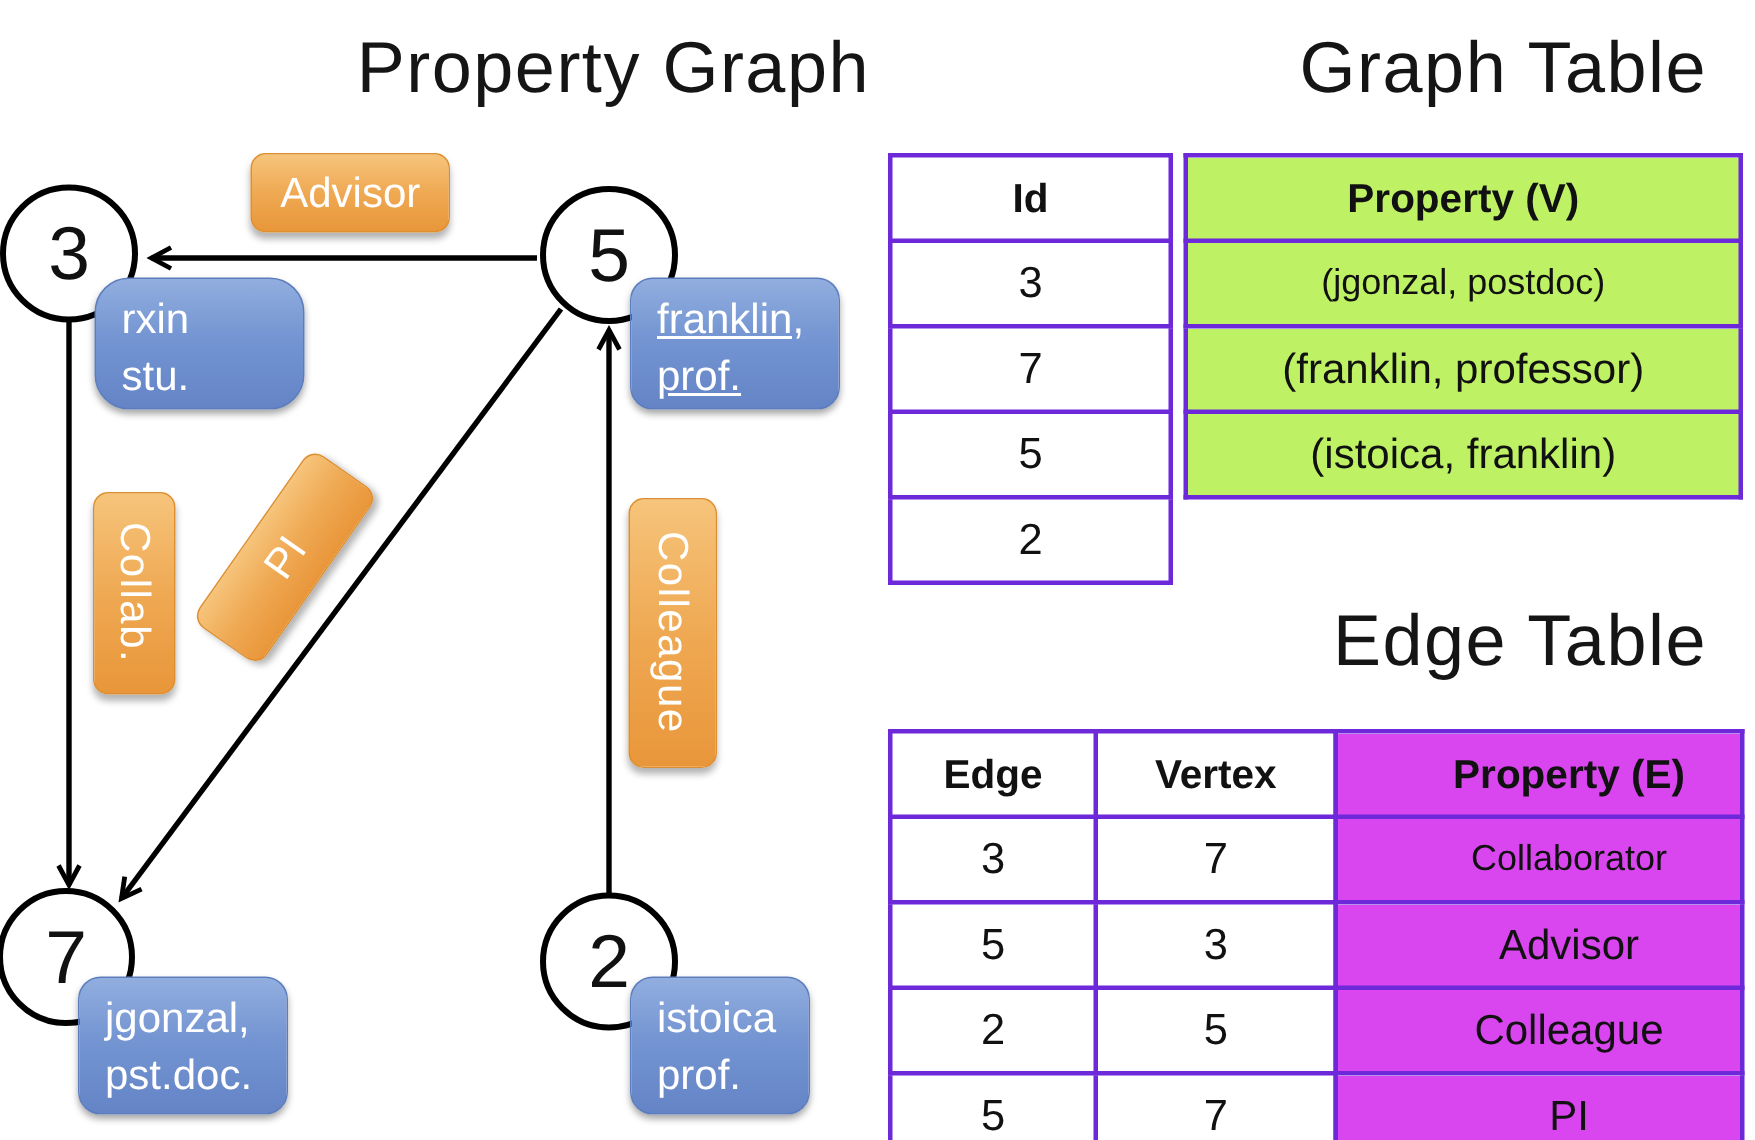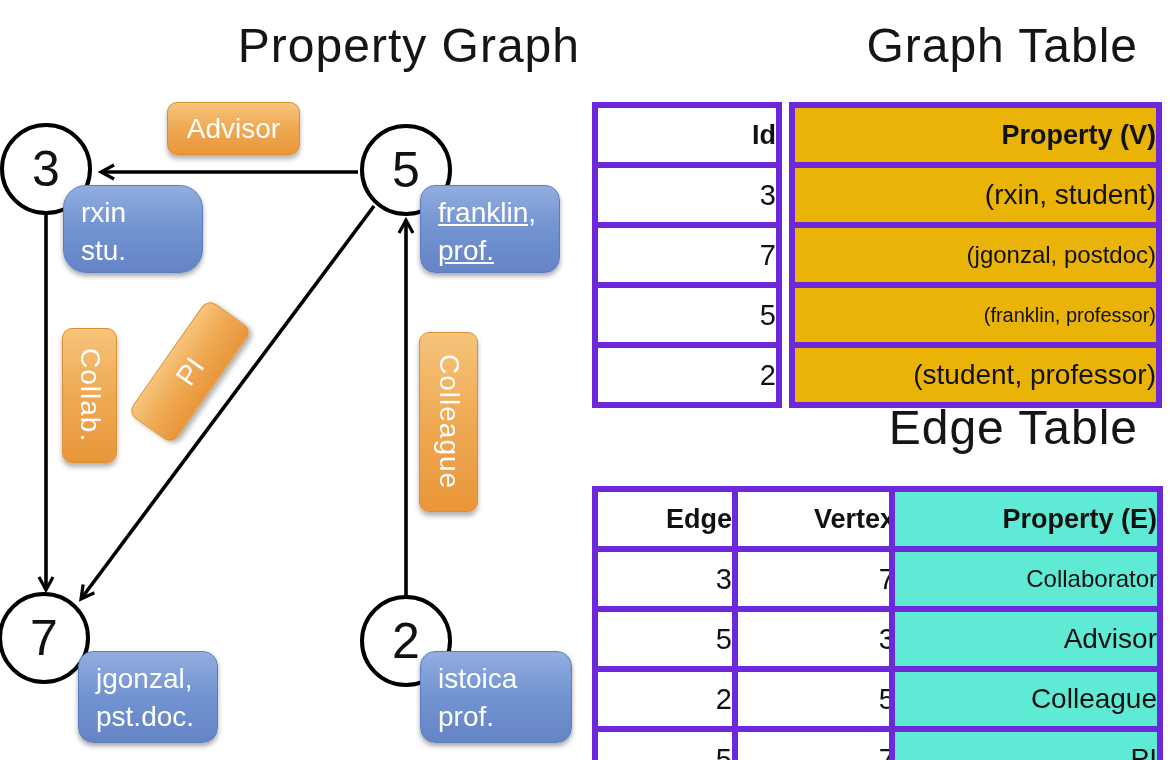--- a/index.html
+++ b/index.html
@@ -26,26 +26,26 @@
   .elabel{position:absolute;border-radius:10px;color:#fff;
           background:linear-gradient(180deg,#f6c47b 0%,#efa953 50%,#e9963a 100%);
           border:1px solid #dd8f2f;
           box-shadow:0 4px 5px rgba(0,0,0,.30);
           display:flex;align-items:center;justify-content:center;
           font-size:28px;font-weight:300;box-sizing:border-box;}
   .elabel .vtext{writing-mode:vertical-rl;text-orientation:mixed;letter-spacing:1px;}
 
   
   table{position:absolute;border-collapse:collapse;table-layout:fixed;}
-  th,td{border:6px solid #6d28d9;height:54px;text-align:right;vertical-align:middle;
+  th,td{border:3px solid #6d28d9;height:54px;text-align:center;vertical-align:middle;
         padding:0;color:#111;overflow:hidden;white-space:nowrap;}
   th{font-size:27px;font-weight:bold;}
   td{font-size:29px;font-weight:300;}
-  .vfill{background:#eab308;}
-  .efill{background:#5eead4;padding-left:40px;}
+  .vfill{background:#bef264;}
+  .efill{background:#d946ef;padding-left:40px;}
 </style>
 </head>
 <body>
 
 <div id="stage">
 
   <div class="title" style="left:0;top:18px;width:580px;">Property Graph</div>
   <div class="title" style="left:558px;top:18px;width:580px;">Graph Table</div>
   <div class="title" style="left:558px;top:400px;width:580px;">Edge Table</div>
 
@@ -75,25 +75,25 @@
     </div>
 
   <div class="vlabel" style="left:63px;top:185px;width:140px;height:88px;border-radius:23px;">
     <div>rxin</div>
     <div>stu.</div>
   </div>
   <div class="vlabel" style="left:420px;top:185px;width:140px;height:88px;text-decoration:underline;">
     <div>franklin,</div>
     <div>prof.</div>
   </div>
-  <div class="vlabel" style="left:78px;top:651px;width:140px;height:92px;">
+  <div class="vlabel" style="left:52px;top:651px;width:140px;height:92px;">
     <div>jgonzal,</div>
     <div>pst.doc.</div>
   </div>
-  <div class="vlabel" style="left:420px;top:651px;width:152px;height:92px;">
+  <div class="vlabel" style="left:420px;top:651px;width:120px;height:92px;">
     <div>istoica</div>
     <div>prof.</div>
   </div>
 
   <div class="elabel" style="left:167px;top:102px;width:133px;height:53px;">Advisor</div>
   <div class="elabel" style="left:62px;top:328px;width:55px;height:135px;">
     <span class="vtext">Collab.</span>
   </div>
   <div class="elabel" style="left:120px;top:344px;width:140px;height:55px;transform:rotate(-55deg);">PI</div>
   <div class="elabel" style="left:419px;top:332px;width:59px;height:180px;">
@@ -119,30 +119,27 @@
         </tr>
   </tbody>
     </table>
 
   <table style="left:789px;top:102px;width:373px;">
     <tbody>
         <tr>
           <th class="vfill">Property (V)</th>
         </tr>
     <tr>
-          <td class="vfill" style="font-size:28px;">(rxin, student)</td>
-        </tr>
-    <tr>
           <td class="vfill" style="font-size:24px;">(jgonzal, postdoc)</td>
         </tr>
     <tr>
-          <td class="vfill" style="font-size:20px;margin-top:23px;">(franklin, professor)</td>
+          <td class="vfill" style="font-size:28px;margin-top:23px;">(franklin, professor)</td>
         </tr>
     <tr>
-          <td class="vfill" style="font-size:28px;">(student, professor)</td>
+          <td class="vfill" style="font-size:28px;">(istoica, franklin)</td>
         </tr>
   </tbody>
     </table>
 
   <table style="left:592px;top:486px;width:291px;">
     <tbody>
         <tr>
       <th style="width:134px;">Edge</th>
       <th style="width:157px;">Vertex</th>
     </tr>

